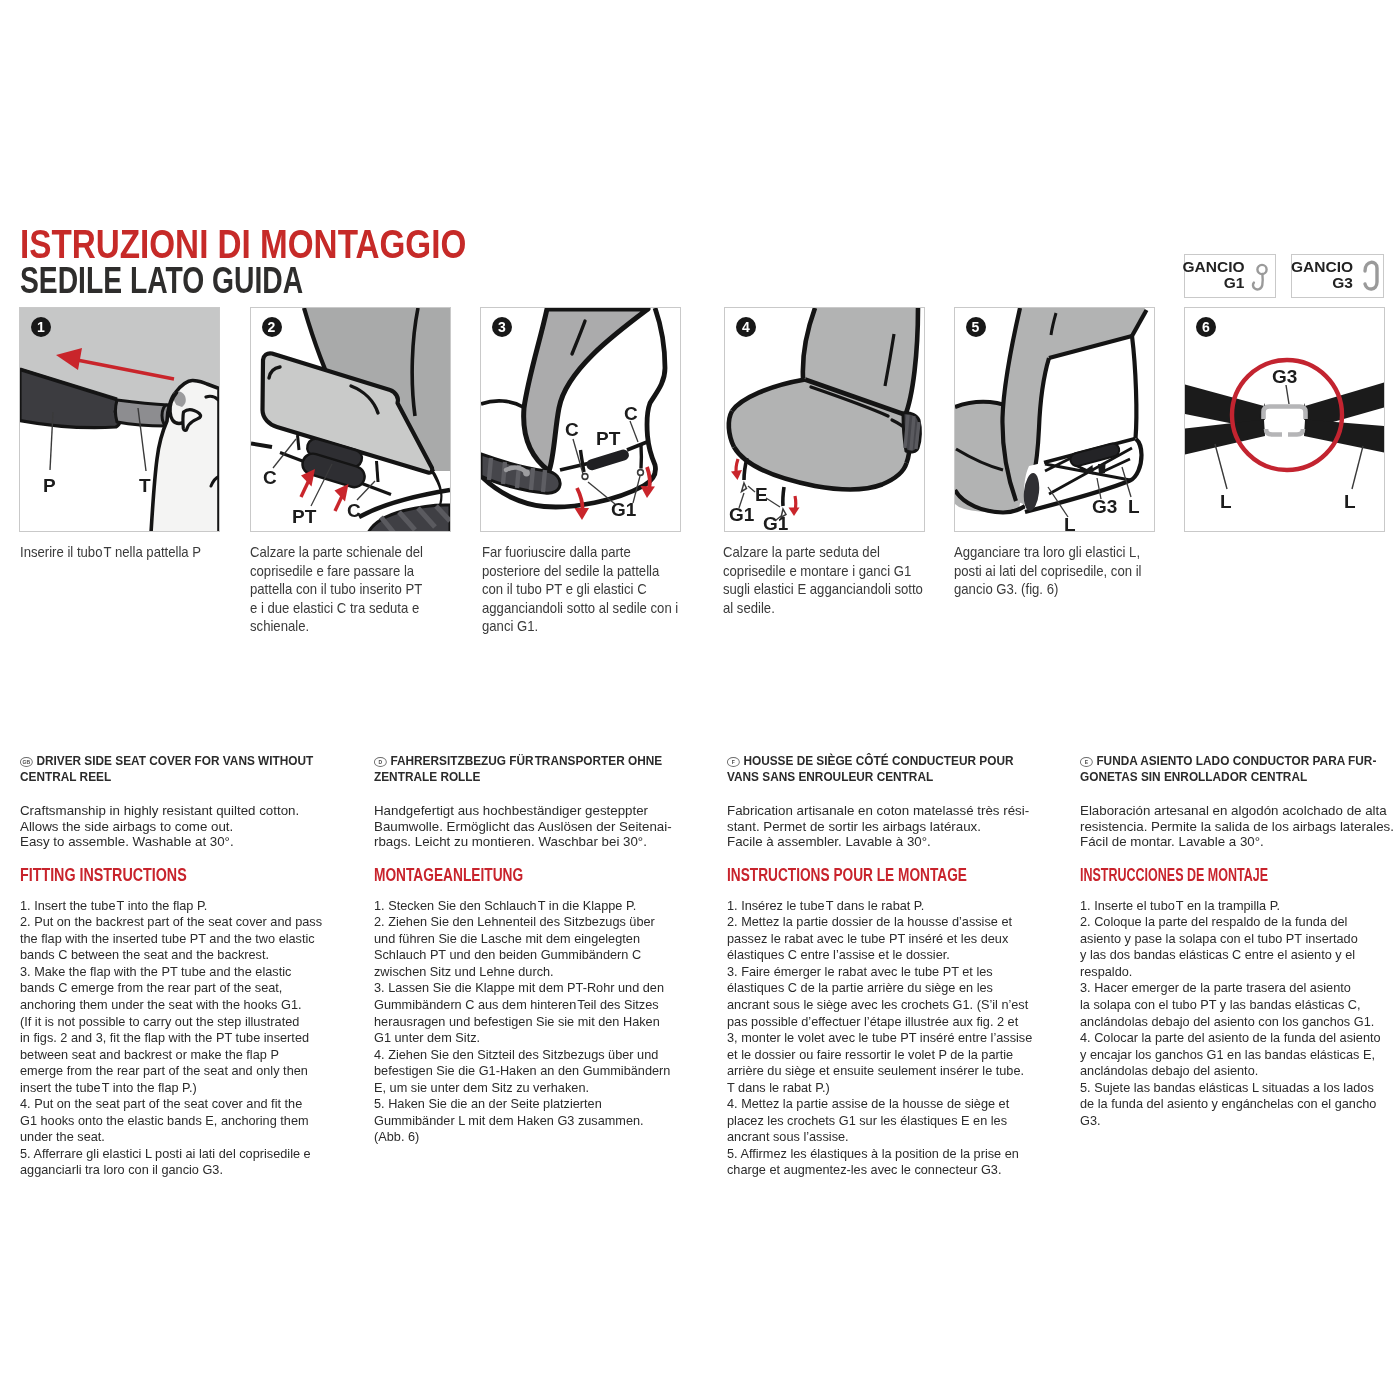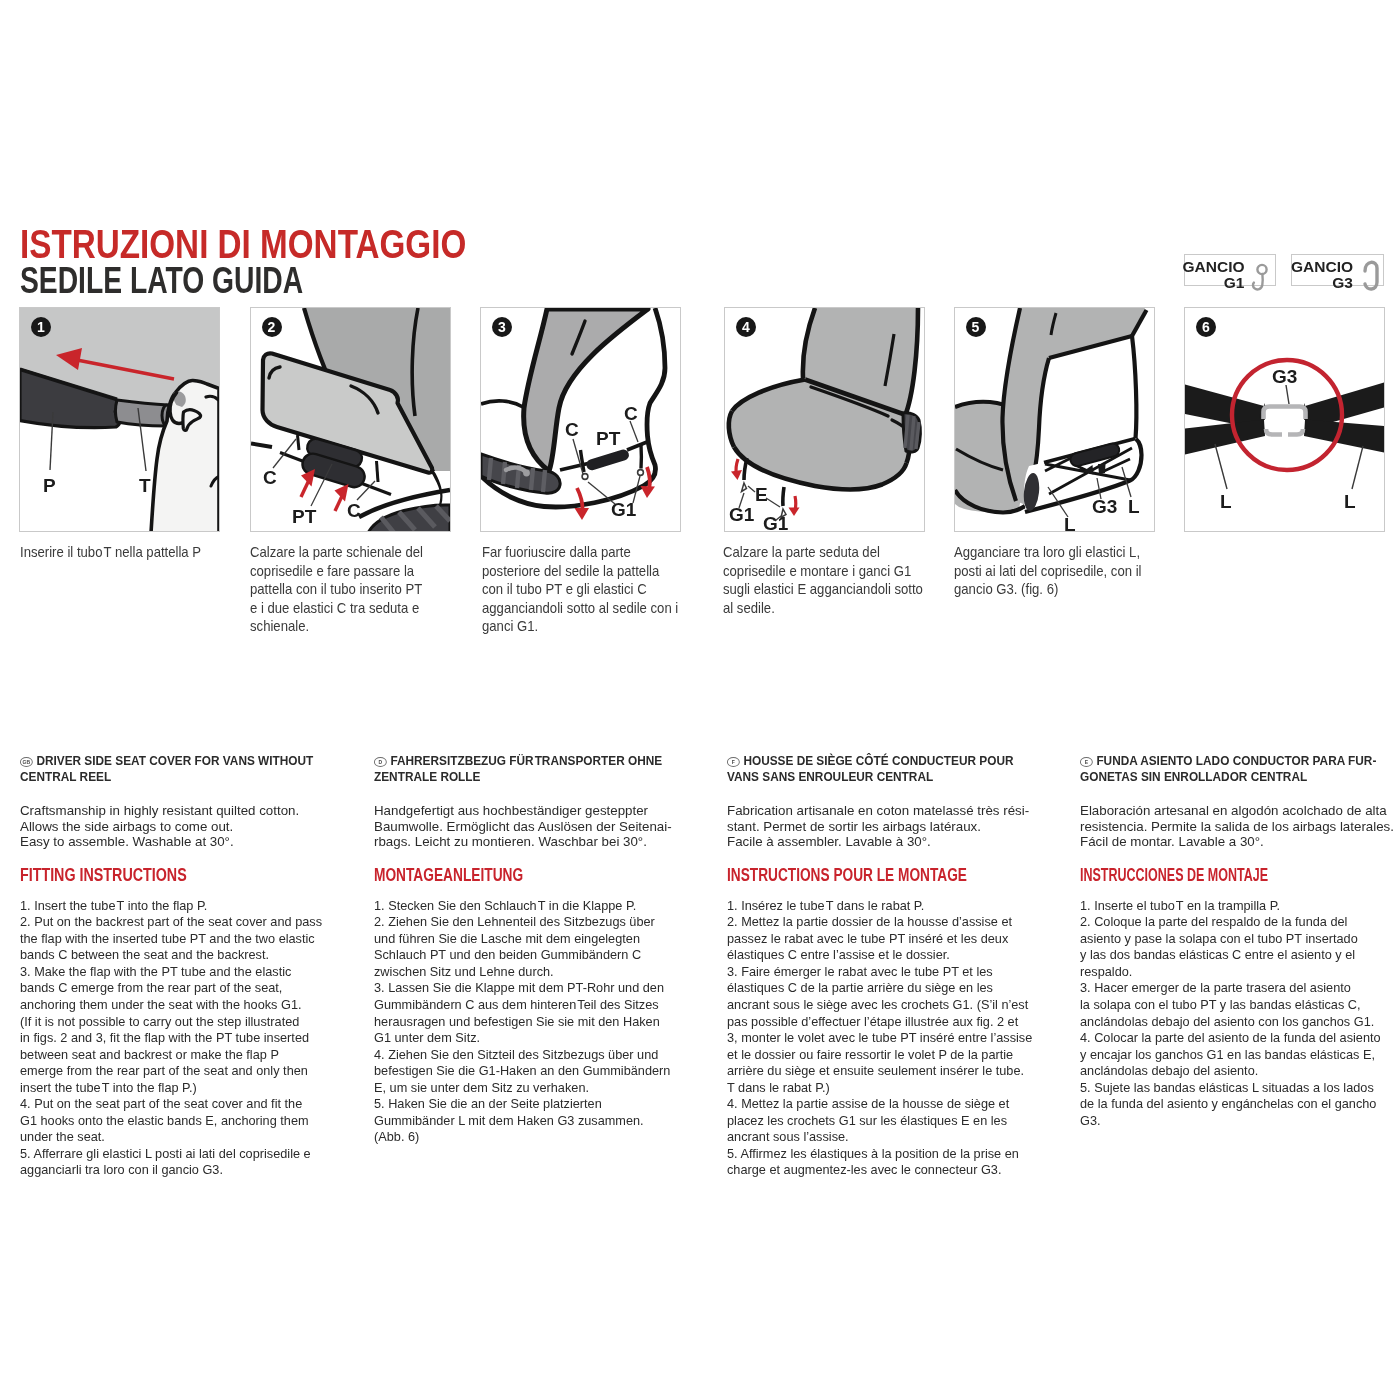--- a/index.html
+++ b/index.html
@@ -10,21 +10,21 @@
 .ttl2 { color:#2e2d2c; font-weight:bold; font-size:36.5px; white-space:nowrap; transform:scaleX(0.774); transform-origin:left top; }
 .panel { position:absolute; top:306.5px; width:201px; height:225px; border:1px solid #c9c9c9; background:#fff; }
 .num { position:absolute; left:11px; top:9px; width:20px; height:20px; border-radius:50%; background:#181818; color:#fff; font-weight:bold; font-size:14px; text-align:center; line-height:20px; }
 .cap { position:absolute; top:543px; font-size:15px; line-height:18.5px; color:#3a3a3a; transform:scaleX(0.875); transform-origin:left top; }
 .col { position:absolute; top:753px; width:340px; font-size:13.6px; color:#2b2b2b; }
 .chdr { font-weight:bold; font-size:13px; line-height:15.7px; transform:scaleX(0.91); transform-origin:left top; white-space:nowrap; }
 .cpar { margin-top:19px; font-size:13.6px; line-height:15.1px; transform:scaleX(0.98); transform-origin:left top; white-space:nowrap; }
 .chead { margin-top:15.5px; color:#c8232c; font-weight:bold; font-size:19px; white-space:nowrap; transform-origin:left top; }
 .clist { margin-top:11.5px; font-size:13.6px; line-height:16.55px; transform:scaleX(0.936); transform-origin:left top; white-space:nowrap; }
 .flag { display:inline-block; width:14px; height:9.5px; border:1px solid #6d6d6d; border-radius:50%; font-size:5.5px; font-weight:bold; color:#444; text-align:center; line-height:8px; vertical-align:1px; margin-right:4px; letter-spacing:0; }
-.gbox { position:absolute; top:253.5px; height:32px; border:1px solid #c9c9c9; }
+.gbox { position:absolute; top:253.5px; height:44px; border:1px solid #c9c9c9; }
 .gbox .t { position:absolute; right:30px; top:4px; text-align:right; font-weight:bold; font-size:15.5px; line-height:16.5px; color:#222; }
 svg { position:absolute; left:0; top:0; display:block; }
 .lbl { font-family:"Liberation Sans",sans-serif; font-weight:bold; font-size:19px; fill:#1c1c1c; }
 </style>
 </head>
 <body>
 <div id="page">
 
 <div class="abs ttl1" style="left:20px; top:219.5px;">ISTRUZIONI DI MONTAGGIO</div>
 <div class="abs ttl2" style="left:20px; top:260px;">SEDILE LATO GUIDA</div>

